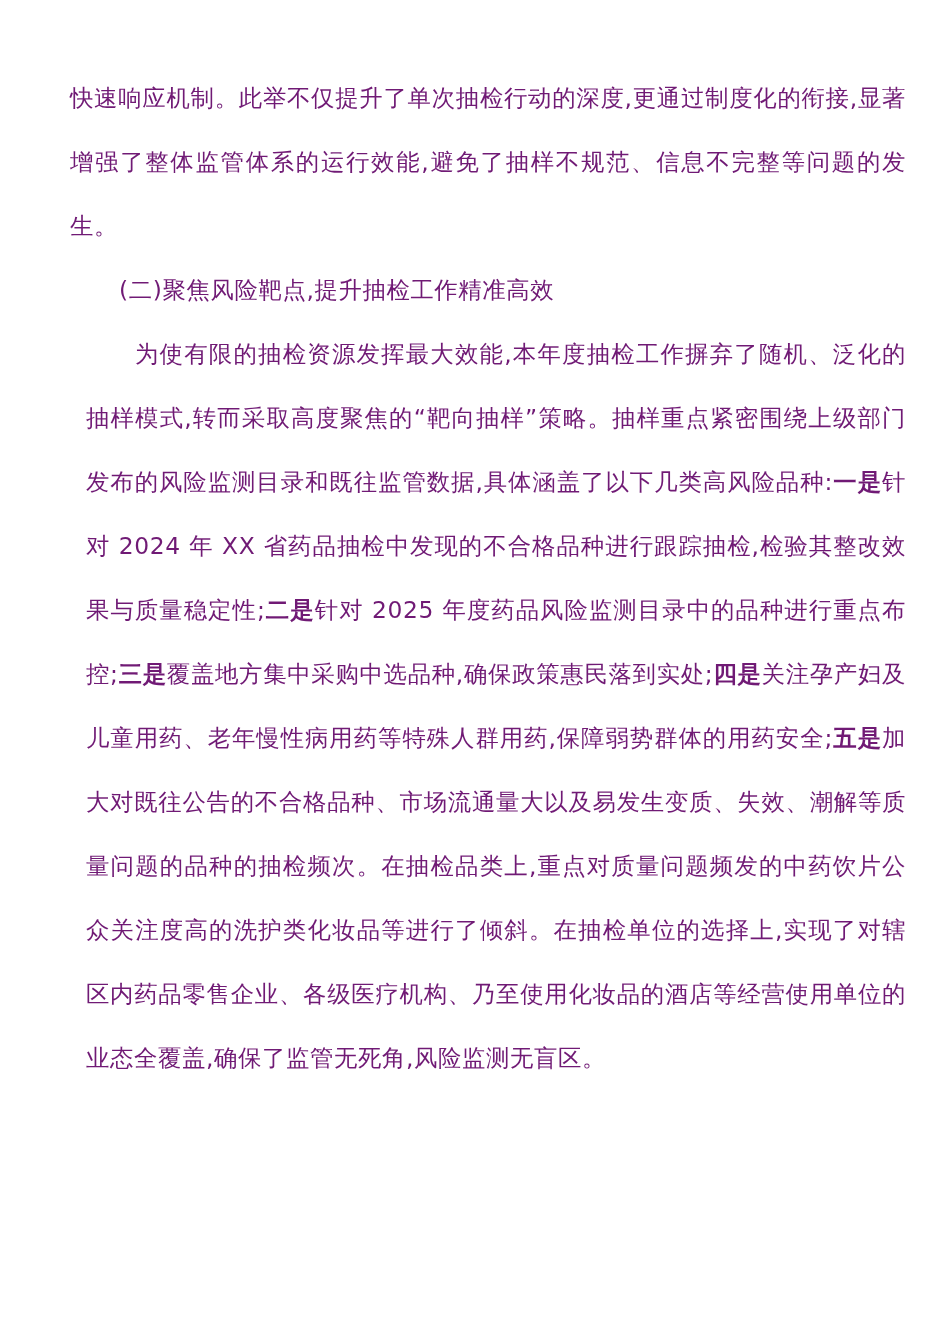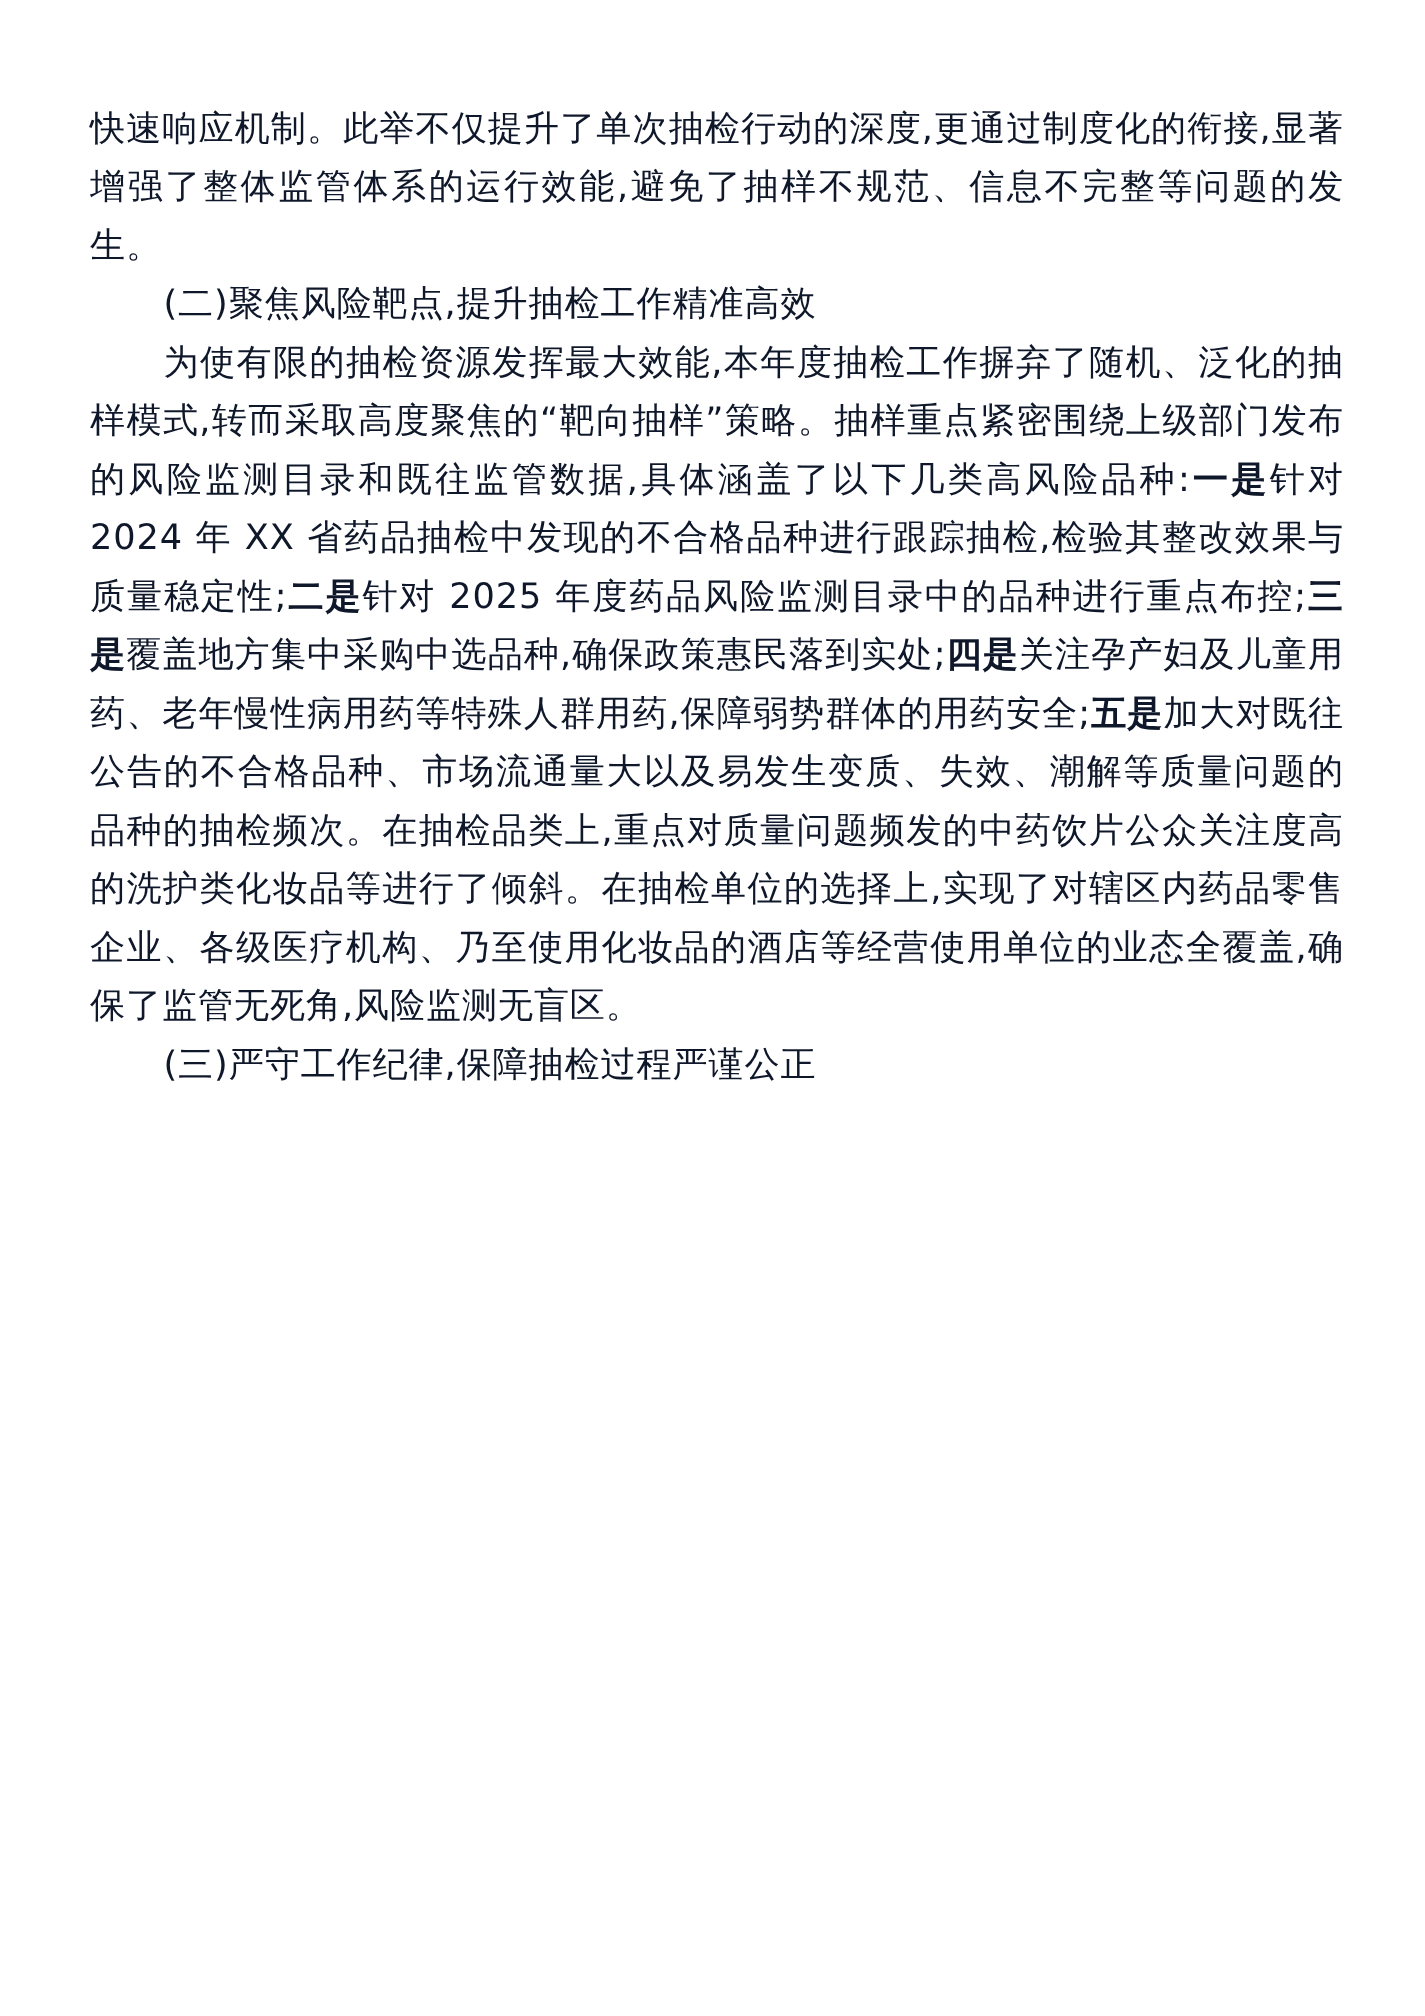--- a/index.html
+++ b/index.html
@@ -1,39 +1,38 @@
 <!DOCTYPE html>
 <html><head>
 <meta charset="utf-8">
 <style>
   html, body { margin: 0; padding: 0; background: #ffffff; }
   body { width: 950px; height: 1344px; overflow: hidden; position: relative; }
   .page {
     position: absolute;
-    left: 60px;
+    left: 70px;
     top: 66px;
     width: 836px;
     font-family: "DejaVu Sans", "Liberation Sans", sans-serif;
     font-size: 23.4px;
-    line-height: 39px;
-    color: #0f172a;
+    line-height: 64px;
+    color: #701a75;
     text-align: justify;
     text-justify: inter-character;
     letter-spacing: 0.6px;
   }
   .para { margin: 0; padding: 0; }
-  .indent { text-indent: 49px; }
+  .indent { text-indent: 49px; margin-left: 16px; }
   .heading { text-indent: 49px; }
   b { font-weight: bold; }
 </style>
 </head>
 <body>
 
 <div class="page">
   <p class="para">快速响应机制。此举不仅提升了单次抽检行动的深度,更通过制度化的衔接,显著增强了整体监管体系的运行效能,避免了抽样不规范、信息不完整等问题的发生。</p>
 
   <p class="para heading">(二)聚焦风险靶点,提升抽检工作精准高效</p>
 
   <p class="para indent"><span>为使有限的抽检资源发挥最大效能,本年度抽检工作摒弃了随机、泛化的抽样模式,转而采取高度聚焦的“靶向抽样”策略。抽样重点紧密围绕上级部门发布的风险监测目录和既往监管数据,具体涵盖了以下几类高风险品种:</span><b>一是</b><span>针对 2024 年 XX 省药品抽检中发现的不合格品种进行跟踪抽检,检验其整改效果与质量稳定性;</span><b>二是</b><span>针对 2025 年度药品风险监测目录中的品种进行重点布控;</span><b>三是</b><span>覆盖地方集中采购中选品种,确保政策惠民落到实处;</span><b>四是</b><span>关注孕产妇及儿童用药、老年慢性病用药等特殊人群用药,保障弱势群体的用药安全;</span><b>五是</b><span>加大对既往公告的不合格品种、市场流通量大以及易发生变质、失效、潮解等质量问题的品种的抽检频次。在抽检品类上,重点对质量问题频发的中药饮片公众关注度高的洗护类化妆品等进行了倾斜。在抽检单位的选择上,实现了对辖区内药品零售企业、各级医疗机构、乃至使用化妆品的酒店等经营使用单位的业态全覆盖,确保了监管无死角,风险监测无盲区。</span></p>
 
-  <p class="para heading">(三)严守工作纪律,保障抽检过程严谨公正</p>
 
 </div>
 
 </body></html>

